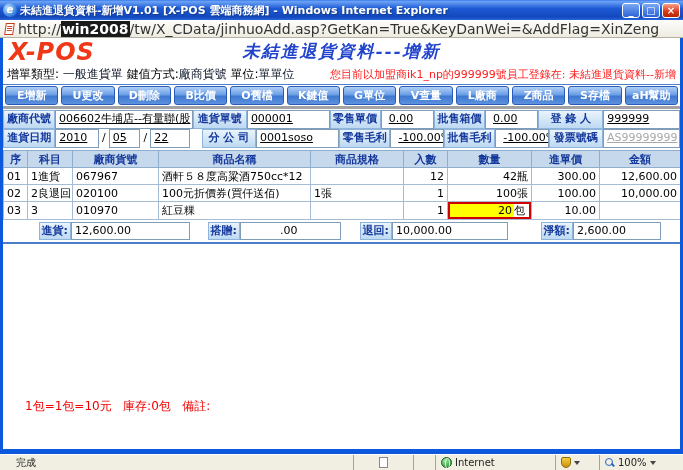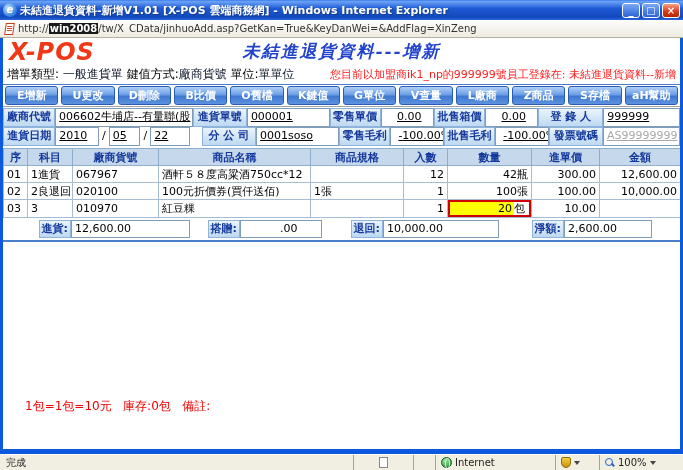--- a/index.html
+++ b/index.html
@@ -19,86 +19,86 @@
     color:#fff; font-size:10px; line-height:13px; text-align:center; font-weight:bold; }
   .btn-min,.btn-max { background:linear-gradient(#7AA8F4,#2A62D8); }
   .btn-close { background:linear-gradient(#F4A088,#D83818 60%,#B02800); }
 
   
   .addressbar { height:18px; flex:0 0 18px; background:linear-gradient(#FDFDFB,#EEEBE0);
     border-bottom:1px solid #B4B0A4; display:flex; align-items:center; padding:0 5px; gap:4px; }
   .page-icon { width:9px; height:12px; background:#fff; border:1px solid #C04020; position:relative; transform:skewX(-8deg); }
   .page-icon::after { content:""; position:absolute; left:1px; top:2px; width:5px; height:1px;
     background:#D04828; box-shadow:0 2px 0 #D04828,0 4px 0 #D04828; }
-  .address-text { font-size:10px; color:#333; white-space:nowrap; overflow:hidden; }
+  .address-text { font-size:14px; color:#333; white-space:nowrap; overflow:hidden; }
   .addr-host { background:#1A1A1A; color:#fff; font-weight:bold; padding:0 1px; }
 
   
   .content-wrap { flex:1; padding:0 3px; background:#0C59DE; border-bottom:5px solid #0C59DE; overflow:hidden; }
   .main { background:#fff; height:100%; display:flex; flex-direction:column; overflow:hidden; }
 
   .header-row { height:27px; flex:0 0 27px; display:flex; align-items:center; }
   .logo { width:130px; color:#F03818; font-weight:bold; font-style:italic; font-size:24px;
     letter-spacing:1px; padding-left:6px; line-height:26px; }
   .page-title { flex:1; text-align:center; color:#2244CC; font-weight:bold; font-style:italic;
     font-size:17px; font-family:"DejaVu Serif","Liberation Serif",serif; letter-spacing:2px; }
   .header-spacer { width:130px; }
 
   .info-row { height:19px; flex:0 0 19px; display:flex; align-items:center; padding:0 4px; font-size:12px; }
   .info-left span { white-space:nowrap; }
   .red { color:#0f172a; }
   .login-info { margin-left:auto; color:#FF2020; font-size:11px; white-space:nowrap; }
 
   .toolbar { height:30px; flex:0 0 22px; display:flex; padding:1px 2px; gap:3px;
-    border-top:1px solid #4A7EC8; border-bottom:1px solid #a3a3a3; background:#FFF; }
+    border-top:1px solid #4A7EC8; border-bottom:3px solid #a3a3a3; background:#FFF; }
   .tb-btn { flex:1; background:linear-gradient(180deg,#B0D0F6 0%,#6C9EE6 45%,#3E78D0 55%,#5E92DE 100%);
     border:1px solid #2A5BB8; border-radius:3px; color:#fff; font-weight:bold; font-size:11px;
     text-align:center; line-height:17px; cursor:pointer; white-space:nowrap; overflow:hidden; }
 
   .form-area { flex:0 0 40px; padding-top:1px; }
   .frow { height:19px; display:flex; }
   .flabel { background:linear-gradient(180deg,#EAF4FC,#BED9F2); border:1px solid #8FB4DC;
     color:#14389C; font-weight:bold; text-align:center; font-size:11px; line-height:16px;
     white-space:nowrap; overflow:hidden; }
   .finput { background:#fff; border:1px solid #7F9DB9; padding:0 3px; font-size:11px; line-height:16px;
     white-space:nowrap; overflow:hidden;text-decoration:underline; }
-  .num { text-align:center;padding-left:7px; }
+  .num { text-align:left;padding-left:7px; }
   .ghost { color:#A8A8A8; }
   .dsep { width:10px; text-align:center; line-height:17px; }
   .gap12 { width:12px; }
 
   
   table { border-collapse:collapse; table-layout:fixed; width:677px; font-size:11px; margin-top:1px; }
   th { background:#C6D9EC; color:#14389C; font-weight:bold; border:1px solid #8FAECC; height:17px; }
   td { border:1px solid #A6BCD4; height:17px; padding:0 3px; white-space:nowrap; overflow:hidden; background:#fff; }
   td.r { text-align:right; }
   td.qtycell { padding:0; }
   .qty-box { display:flex; height:100%; border:2px solid #D00000; align-items:stretch; }
   .qty-yellow { flex:1; background:#FFFF00; text-align:right; padding:0 2px; line-height:13px; }
   .qty-unit { width:15px; background:#fff; line-height:13px; }
 
   
   .totals { height:24px; flex:0 0 24px; display:flex; align-items:center; padding-left:36px;
     border-bottom:2px solid #4A7EC8; }
   .t-label { width:32px; text-align:right; background:linear-gradient(180deg,#EAF4FC,#BED9F2);
     border:1px solid #8FB4DC; color:#14389C; font-weight:bold; line-height:16px; padding-right:2px; }
   .t-input { background:#fff; border:1px solid #7F9DB9; line-height:16px; padding:0 3px; }
-  .tw1 { width:119px; } .tw2 { width:82px; margin-right:29px;padding-left:39px; }
+  .tw1 { width:119px; } .tw2 { width:101px; margin-right:19px;padding-left:39px; }
   .tw3 { width:116px; margin-right:33px; } .tw4 { width:88px; }
   .mr18 { margin-right:18px; }
 
   .spacer { flex:1; }
   .footer-note { color:#F00000; font-size:12px; margin:0 0 34px 22px; white-space:pre; }
 
   
   .statusbar { height:16px; flex:0 0 16px; background:#F1EFE2; border-top:1px solid #fff;
     display:flex; align-items:center; font-size:10px; color:#222; }
   .sb-sec { border-left:1px solid #A8A490; height:100%; display:flex; align-items:center;
     padding:0 5px; gap:3px; }
-  .sb-status { flex:1; border-left:none; padding-left:6px; }
+  .sb-status { flex:1; border-left:none; padding-left:16px; }
   .sb-docsec { width:60px; justify-content:center; }
   .sb-empty { width:22px; }
   .doc-icon { width:9px; height:11px; background:#fff; border:1px solid #888; }
   .globe { width:11px; height:11px; border-radius:50%; background:radial-gradient(circle at 35% 30%,#9CE89C,#1E8A2E);
     border:1px solid #0E5A18; position:relative; }
   .globe::after { content:""; position:absolute; left:3px; top:0; width:3px; height:9px;
     border:1px solid rgba(255,255,255,.8); border-radius:50%; }
   .mag { width:10px; height:10px; position:relative; }
   .mag::before { content:""; position:absolute; left:0; top:0; width:6px; height:6px;
     border:1.5px solid #2A62C8; border-radius:50%; }

